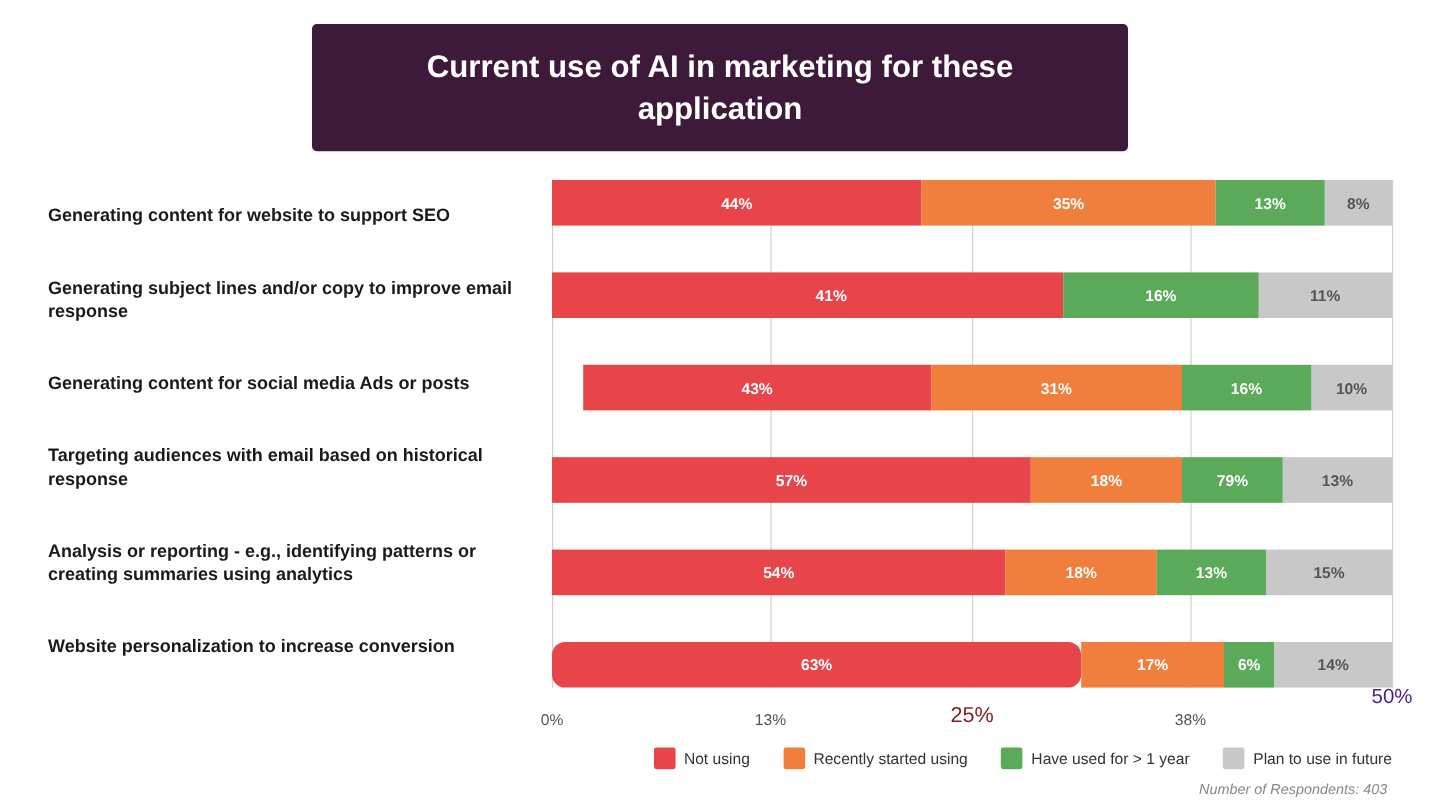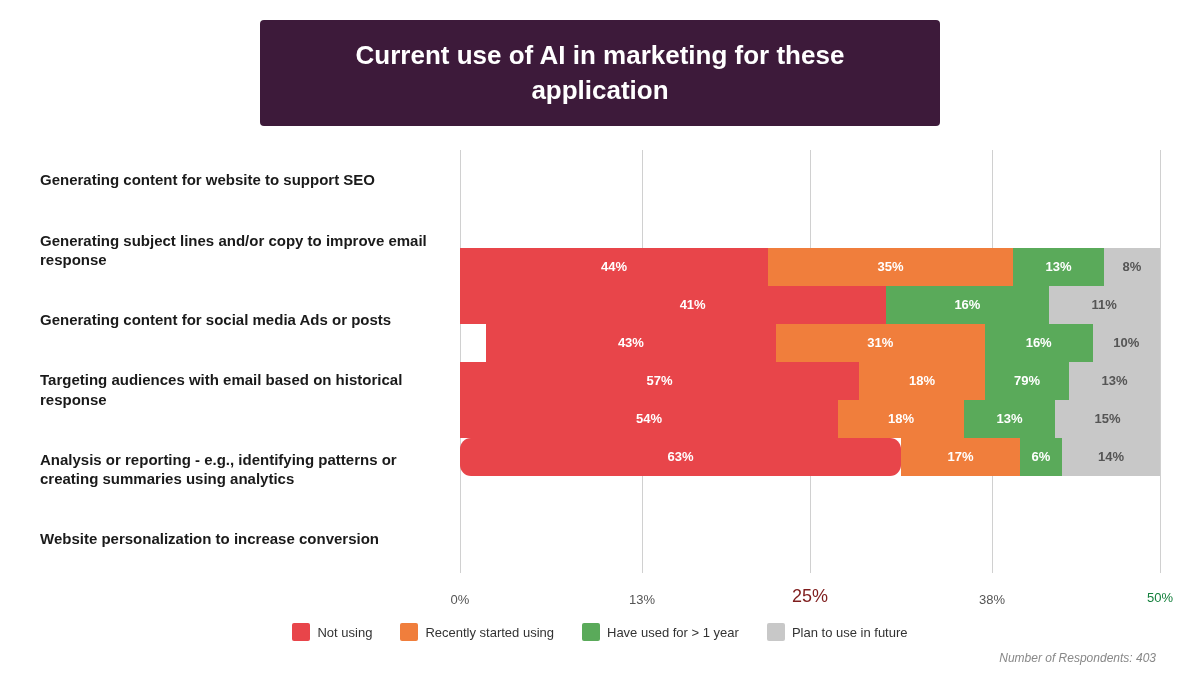--- a/index.html
+++ b/index.html
@@ -120,21 +120,21 @@
 <div class="chart-area">
   <div class="labels-col" id="labels-col">
       <div class="label-item">Generating content for website to support SEO</div>
       <div class="label-item">Generating subject lines and/or copy to improve email response</div>
       <div class="label-item">Generating content for social media Ads or posts</div>
       <div class="label-item">Targeting audiences with email based on historical response</div>
       <div class="label-item">Analysis or reporting - e.g., identifying patterns or creating summaries using analytics</div>
       <div class="label-item">Website personalization to increase conversion</div>
     </div>
   <div style="flex:1; position:relative; display:flex; flex-direction:column;">
-    <div class="grid-container" id="bars-container" style="flex: 1 1 0%; display: flex; flex-direction: column; justify-content: center; padding-bottom: 36px; position: relative;">
+    <div class="grid-container" id="bars-container" style="flex: 1 1 0%; display: flex; flex-direction: column; justify-content: space-between; padding-bottom: 36px; position: relative;">
         <div style="position: absolute; top: 0px; bottom: 36px; left: 0%; width: 1px; background: rgb(208, 208, 208); z-index: 0;"></div>
         <div style="position: absolute; top: 0px; bottom: 36px; left: 26%; width: 1px; background: rgb(208, 208, 208); z-index: 0;"></div>
         <div style="position: absolute; top: 0px; bottom: 36px; left: 50%; width: 1px; background: rgb(208, 208, 208); z-index: 0;"></div>
         <div style="position: absolute; top: 0px; bottom: 36px; left: 76%; width: 1px; background: rgb(208, 208, 208); z-index: 0;"></div>
         <div style="position: absolute; top: 0px; bottom: 36px; left: 100%; width: 1px; background: rgb(208, 208, 208); z-index: 0;"></div>
         <div class="bar-row" style="position: relative; z-index: 1;">
           <div class="bar-segment" style="width: 88%; background: rgb(232, 69, 74); height: 100%; display: flex; align-items: center; justify-content: center; font-size: 13px; font-weight: 700; color: rgb(255, 255, 255);">44%</div>
           <div class="bar-segment" style="width: 70%; background: rgb(240, 126, 60); height: 100%; display: flex; align-items: center; justify-content: center; font-size: 13px; font-weight: 700; color: rgb(255, 255, 255);">35%</div>
           <div class="bar-segment" style="width: 26%; background: rgb(90, 170, 90); height: 100%; display: flex; align-items: center; justify-content: center; font-size: 13px; font-weight: 700; color: rgb(255, 255, 255);">13%</div>
           <div class="bar-segment" style="width: 16%; background: rgb(200, 200, 200); height: 100%; display: flex; align-items: center; justify-content: center; font-size: 13px; font-weight: 700; color: rgb(85, 85, 85);">8%</div>
@@ -166,27 +166,27 @@
           <div class="bar-segment" style="width: 126%; background: rgb(232, 69, 74); height: 100%; display: flex; align-items: center; justify-content: center; font-size: 13px; font-weight: 700; color: rgb(255, 255, 255); border-radius: 11px;">63%</div>
           <div class="bar-segment" style="width: 34%; background: rgb(240, 126, 60); height: 100%; display: flex; align-items: center; justify-content: center; font-size: 13px; font-weight: 700; color: rgb(255, 255, 255);">17%</div>
           <div class="bar-segment" style="width: 12%; background: rgb(90, 170, 90); height: 100%; display: flex; align-items: center; justify-content: center; font-size: 13px; font-weight: 700; color: rgb(255, 255, 255);">6%</div>
           <div class="bar-segment" style="width: 28%; background: rgb(200, 200, 200); height: 100%; display: flex; align-items: center; justify-content: center; font-size: 13px; font-weight: 700; color: rgb(85, 85, 85);">14%</div>
         </div>
         <div style="position: absolute; bottom: 0px; left: 0px; right: 0px; height: 30px; display: flex; align-items: flex-end;">
           <div style="position: absolute; bottom: 2px; left: 0%; transform: translateX(-50%); font-size: 13px; color: rgb(85, 85, 85);">0%</div>
           <div style="position: absolute; bottom: 2px; left: 26%; transform: translateX(-50%); font-size: 13px; color: rgb(85, 85, 85);">13%</div>
           <div style="position: absolute; bottom: 2px; left: 50%; transform: translateX(-50%); font-size: 18px; color: #7f1d1d;">25%</div>
           <div style="position: absolute; bottom: 2px; left: 76%; transform: translateX(-50%); font-size: 13px; color: rgb(85, 85, 85);">38%</div>
-          <div style="position: absolute; bottom: 4px; left: 100%; transform: translateX(-50%); font-size: 13px; color: #15803d;">50%</div>
+          <div style="position: absolute; bottom: 18px; left: 100%; transform: translateX(-50%); font-size: 17px; color: #4c1d95;">50%</div>
         </div>
       </div>
   </div>
 </div>
 
-<div style="display:flex; width:100%; justify-content:center; align-items:center; margin-top:4px; flex-direction:column; gap:6px;">
+<div style="display:flex; width:100%; justify-content:center; align-items:flex-end; margin-top:4px; flex-direction:column; gap:6px;">
   <div class="legend" id="legend-container">
       <div class="legend-item">
         <div class="legend-swatch" style="background: rgb(232, 69, 74);"></div>
         <span>Not using</span>
       </div>
       <div class="legend-item">
         <div class="legend-swatch" style="background: rgb(240, 126, 60);"></div>
         <span>Recently started using</span>
       </div>
       <div class="legend-item">

